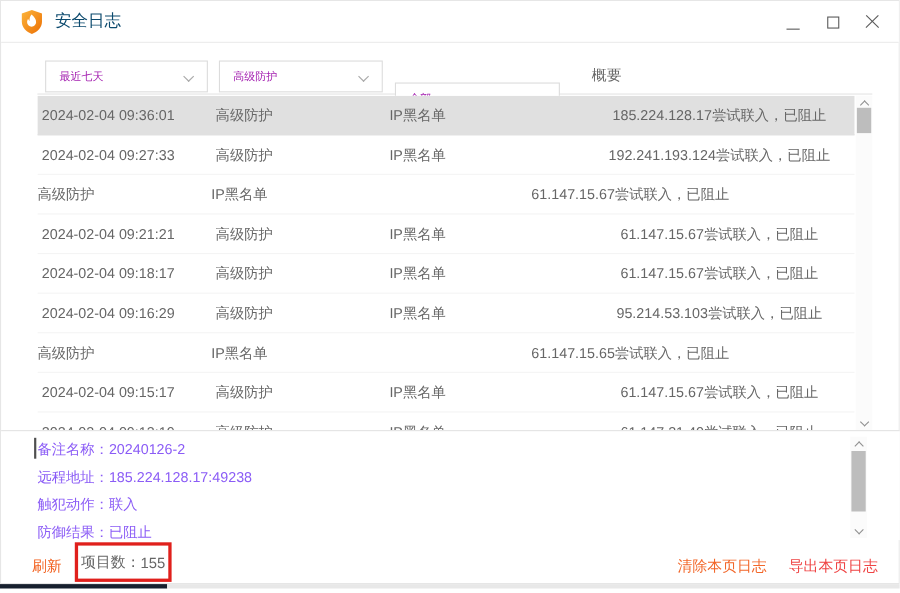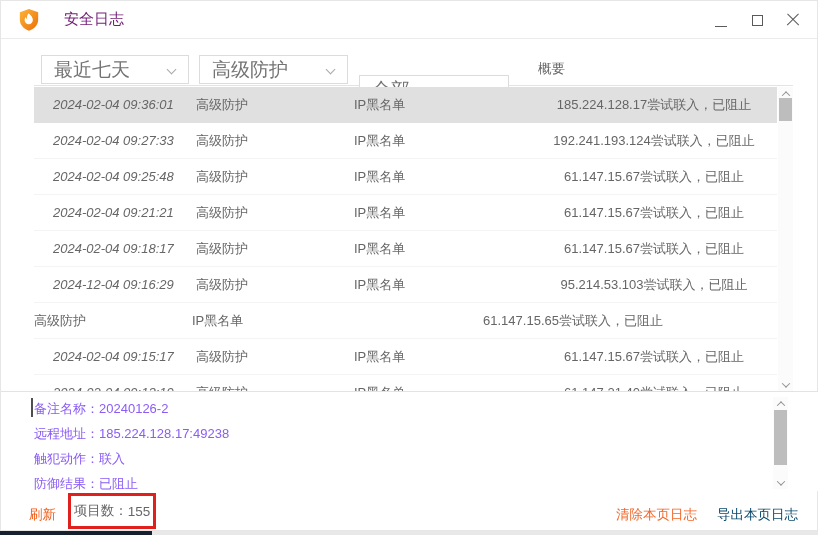--- a/index.html
+++ b/index.html
@@ -14,41 +14,41 @@
     position: absolute; left: 0; top: 0; width: 818px; height: 531px;
     background: #fff; border: 1px solid #e6e6e6;
   }
   
   .titlebar {
     position: absolute; left: 0; top: 0; right: 0; height: 38px;
     border-bottom: 1px solid #ebebeb; display: flex; align-items: center;
     background: #fff;
   }
   .app-icon { margin-left: 17px; width: 22px; height: 24px; display: block; }
-  .title { margin-left: 24px; font-size: 15px; color: #701a75; }
+  .title { margin-left: 10px; font-size: 15px; color: #0c4a6e; }
   .controls { position: absolute; right: 6px; top: 0; height: 38px; display: flex; align-items: center; }
   .ctrl { width: 36px; height: 32px; display: flex; align-items: center; justify-content: center; cursor: pointer; }
   .min-glyph { width: 12px; height: 0; border-top: 1px solid #5a5a5a; margin-top: 12px; }
   .max-glyph { width: 11px; height: 11px; border: 1px solid #5a5a5a; background: #fff; }
   .close-glyph { position: relative; width: 14px; height: 14px; }
   .close-glyph::before, .close-glyph::after {
     content: ""; position: absolute; left: -1px; top: 6px; width: 16px; height: 1.4px;
     background: #5a5a5a;
   }
   .close-glyph::before { transform: rotate(45deg); }
   .close-glyph::after  { transform: rotate(-45deg); }
   
   .filterbar {
     position: absolute; left: 33px; top: 52px; width: 759px; height: 33px;
     border-bottom: 1px solid #e4e4e4; background: #fff;
   }
   .dd {
     position: absolute; top: 2px; height: 29px; border: 1px solid #dcdcdc;
-    background: #fff; display: flex; align-items: flex-end; padding: 0 12px;
-    font-size: 19px; color: #737373; cursor: pointer;
+    background: #fff; display: flex; align-items: center; padding: 0 12px;
+    font-size: 10px; color: #a21caf; cursor: pointer;
   }
   .dd-1 { left: 7px;   width: 148px; }
   .dd-2 { left: 165px; width: 149px; }
   .dd-3 { left: 325px; width: 150px; margin-top: 20px; }
   .chev {
     position: absolute; right: 13px; top: 10px; width: 7px; height: 7px;
     border-right: 1.4px solid #a9a9a9; border-bottom: 1.4px solid #a9a9a9;
     transform: rotate(45deg);
   }
   .col-header {
@@ -58,21 +58,21 @@
   
   .table {
     position: absolute; left: 33px; top: 86px; width: 743px; height: 304px;
     overflow: hidden; background: #fff;
   }
   .row {
     display: flex; align-items: center; height: 36px; font-size: 13px;
     color: #666; border-bottom: 1px solid #f4f4f4; cursor: default;
   }
   .row.selected { background: #e0e0e0; border-bottom-color: #e0e0e0; }
-  .c-time { width: 162px; padding-left: 19px; font-style: italic; }
+  .c-time { width: 162px; padding-left: 4px; }
   .c-type { width: 158px; }
   .c-cat  { width: 177px; }
   .c-sum  { flex: 1; text-align: center; }
   
   .vscroll { position: absolute; background: #fbfbfb; }
   .t-scroll { left: 777px; top: 86px;  width: 15px; height: 304px; }
   .d-scroll { left: 772px; top: 395px; width: 15px; height: 92px; }
   .sb-arrow {
     position: absolute; left: 0; width: 15px; height: 13px;
     display: flex; align-items: center; justify-content: center; cursor: pointer;
@@ -92,21 +92,21 @@
     border-top: 1px solid #e3e3e3; background: #fff;
   }
   .caret { position: absolute; left: 30px; top: 6px; width: 2px; height: 19px; background: #4f4f4f; }
   .dline { position: absolute; left: 33px; height: 18px; font-size: 13px; color: #8b5cf6; white-space: nowrap; }
   .dline-0 { top: 8px; }  .dline-1 { top: 33px; }
   .dline-2 { top: 58px; } .dline-3 { top: 83px; }
   
   .footer-btn { position: absolute; font-size: 13.5px; cursor: pointer; white-space: nowrap; }
   .refresh { left: 28px;  top: 505px; color: #f2601d; }
   .clear   { left: 615px; top: 505px; color: #f2672a; }
-  .export  { left: 716px; top: 505px; color: #0c4a6e; }
+  .export  { left: 716px; top: 505px; color: #ef4444; }
   .redbox {
     position: absolute; left: 67px; top: 492px; width: 88px; height: 36px;
     border: 3px solid #e0201c; background: #fff;
     display: flex; align-items: center; justify-content: center;
     font-size: 13.5px; color: #666;
   }
   
   .strip-dark  { position: absolute; left: 0;    top: 531px; width: 152px; height: 4px; background: #17202e; }
   .strip-light { position: absolute; left: 152px; top: 531px; width: 666px; height: 4px; background: #e8e8e8; }
 </style>
@@ -163,39 +163,38 @@
       <span class="c-cat">IP黑名单</span>
       <span class="c-sum">185.224.128.17尝试联入，已阻止</span>
     </div>
     <div class="row">
       <span class="c-time">2024-02-04 09:27:33</span>
       <span class="c-type">高级防护</span>
       <span class="c-cat">IP黑名单</span>
       <span class="c-sum">192.241.193.124尝试联入，已阻止</span>
     </div>
     <div class="row">
-      <span class="c-time">2024-02-04 09:25:48</span>
       <span class="c-type">高级防护</span>
       <span class="c-cat">IP黑名单</span>
       <span class="c-sum">61.147.15.67尝试联入，已阻止</span>
     </div>
     <div class="row">
       <span class="c-time">2024-02-04 09:21:21</span>
       <span class="c-type">高级防护</span>
       <span class="c-cat">IP黑名单</span>
       <span class="c-sum">61.147.15.67尝试联入，已阻止</span>
     </div>
     <div class="row">
       <span class="c-time">2024-02-04 09:18:17</span>
       <span class="c-type">高级防护</span>
       <span class="c-cat">IP黑名单</span>
       <span class="c-sum">61.147.15.67尝试联入，已阻止</span>
     </div>
     <div class="row">
-      <span class="c-time">2024-12-04 09:16:29</span>
+      <span class="c-time">2024-02-04 09:16:29</span>
       <span class="c-type">高级防护</span>
       <span class="c-cat">IP黑名单</span>
       <span class="c-sum">95.214.53.103尝试联入，已阻止</span>
     </div>
     <div class="row">
       <span class="c-type">高级防护</span>
       <span class="c-cat">IP黑名单</span>
       <span class="c-sum">61.147.15.65尝试联入，已阻止</span>
     </div>
     <div class="row">

